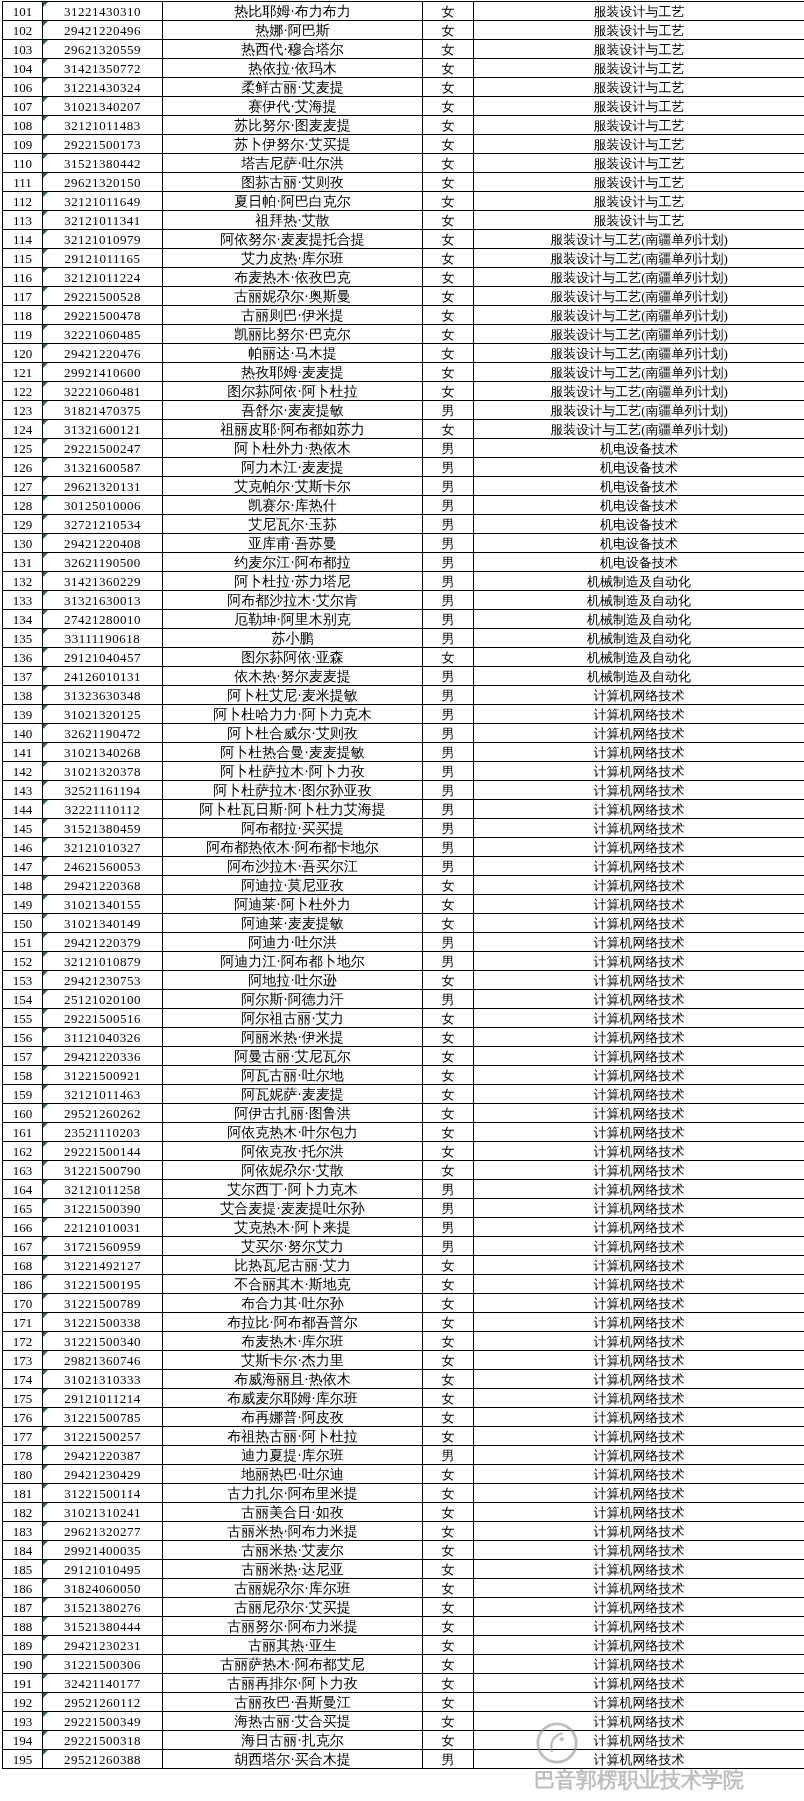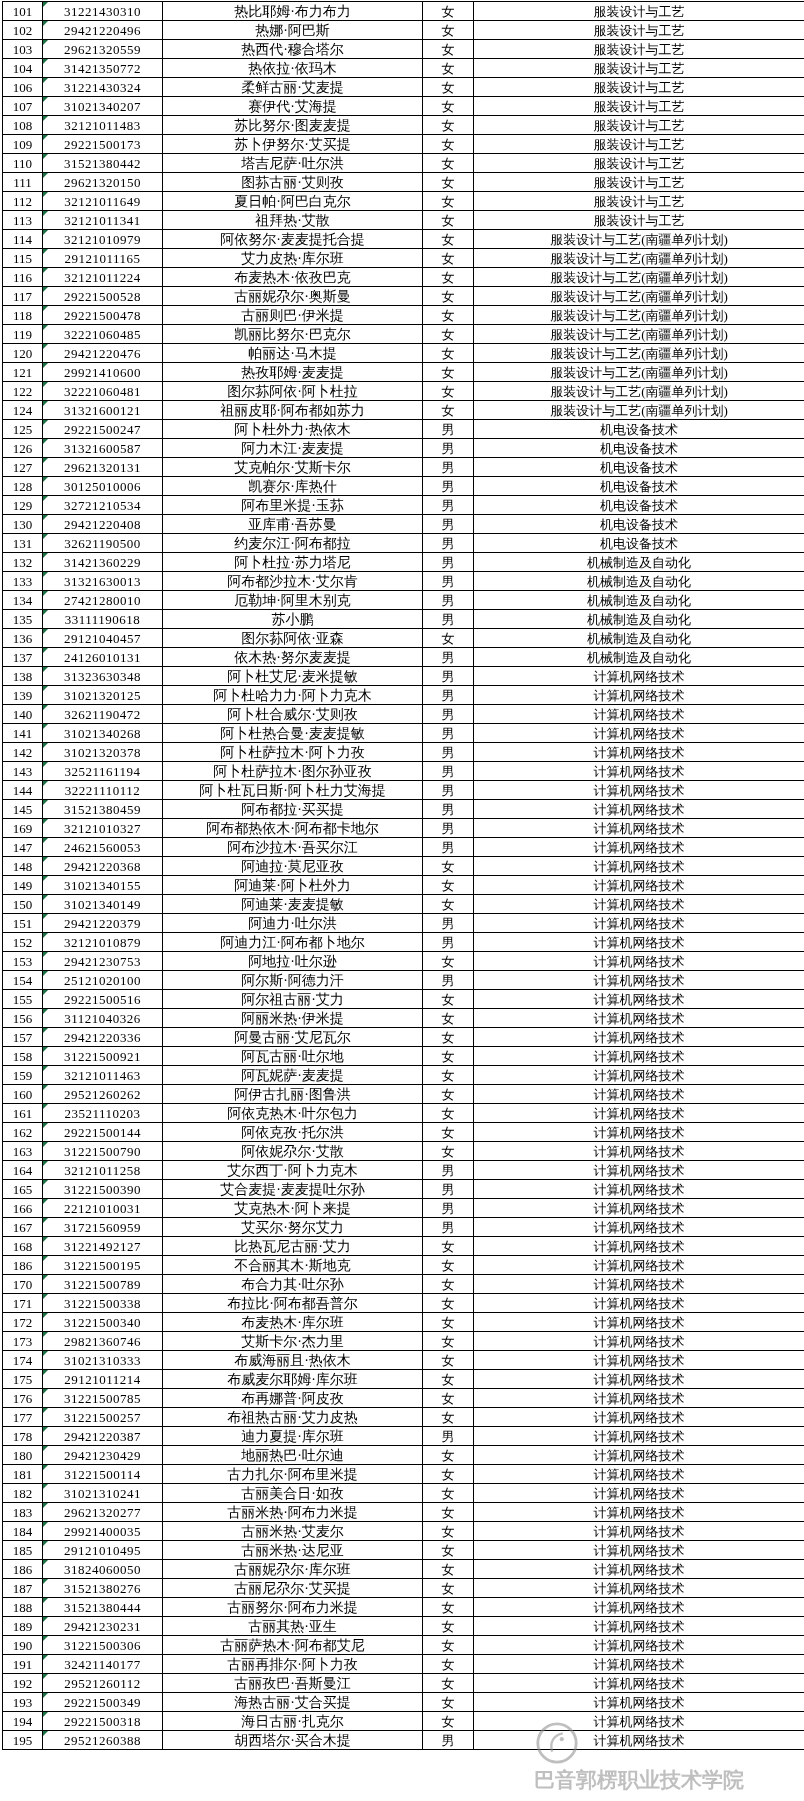--- a/index.html
+++ b/index.html
@@ -191,20 +191,27 @@
         <td class="c-major">服装设计与工艺(南疆单列计划)</td>
       </tr>
       <tr>
         <td class="c-n">122</td>
         <td class="c-id"><span class="tri"></span><span>32221060481</span></td>
         <td class="c-name">图尔荪阿依·阿卜杜拉</td>
         <td class="c-gender">女</td>
         <td class="c-major">服装设计与工艺(南疆单列计划)</td>
       </tr>
       <tr>
+        <td class="c-n">123</td>
+        <td class="c-id"><span class="tri"></span><span>31821470375</span></td>
+        <td class="c-name">吾舒尔·麦麦提敏</td>
+        <td class="c-gender">男</td>
+        <td class="c-major">服装设计与工艺(南疆单列计划)</td>
+      </tr>
+      <tr>
         <td class="c-n">124</td>
         <td class="c-id"><span class="tri"></span><span>31321600121</span></td>
         <td class="c-name">祖丽皮耶·阿布都如苏力</td>
         <td class="c-gender">女</td>
         <td class="c-major">服装设计与工艺(南疆单列计划)</td>
       </tr>
       <tr>
         <td class="c-n">125</td>
         <td class="c-id"><span class="tri"></span><span>29221500247</span></td>
         <td class="c-name">阿卜杜外力·热依木</td>
@@ -228,21 +235,21 @@
       <tr>
         <td class="c-n">128</td>
         <td class="c-id"><span class="tri"></span><span>30125010006</span></td>
         <td class="c-name">凯赛尔·库热什</td>
         <td class="c-gender">男</td>
         <td class="c-major">机电设备技术</td>
       </tr>
       <tr>
         <td class="c-n">129</td>
         <td class="c-id"><span class="tri"></span><span>32721210534</span></td>
-        <td class="c-name">阿布里米提·玉荪</td>
+        <td class="c-name">艾尼瓦尔·玉荪</td>
         <td class="c-gender">男</td>
         <td class="c-major">机电设备技术</td>
       </tr>
       <tr>
         <td class="c-n">130</td>
         <td class="c-id"><span class="tri"></span><span>29421220408</span></td>
         <td class="c-name">亚库甫·吾苏曼</td>
         <td class="c-gender">男</td>
         <td class="c-major">机电设备技术</td>
       </tr>
@@ -345,21 +352,21 @@
         <td class="c-major">计算机网络技术</td>
       </tr>
       <tr>
         <td class="c-n">145</td>
         <td class="c-id"><span class="tri"></span><span>31521380459</span></td>
         <td class="c-name">阿布都拉·买买提</td>
         <td class="c-gender">男</td>
         <td class="c-major">计算机网络技术</td>
       </tr>
       <tr>
-        <td class="c-n">169</td>
+        <td class="c-n">146</td>
         <td class="c-id"><span class="tri"></span><span>32121010327</span></td>
         <td class="c-name">阿布都热依木·阿布都卡地尔</td>
         <td class="c-gender">男</td>
         <td class="c-major">计算机网络技术</td>
       </tr>
       <tr>
         <td class="c-n">147</td>
         <td class="c-id"><span class="tri"></span><span>24621560053</span></td>
         <td class="c-name">阿布沙拉木·吾买尔江</td>
         <td class="c-gender">男</td>
@@ -564,21 +571,21 @@
       <tr>
         <td class="c-n">176</td>
         <td class="c-id"><span class="tri"></span><span>31221500785</span></td>
         <td class="c-name">布再娜普·阿皮孜</td>
         <td class="c-gender">女</td>
         <td class="c-major">计算机网络技术</td>
       </tr>
       <tr>
         <td class="c-n">177</td>
         <td class="c-id"><span class="tri"></span><span>31221500257</span></td>
-        <td class="c-name">布祖热古丽·艾力皮热</td>
+        <td class="c-name">布祖热古丽·阿卜杜拉</td>
         <td class="c-gender">女</td>
         <td class="c-major">计算机网络技术</td>
       </tr>
       <tr>
         <td class="c-n">178</td>
         <td class="c-id"><span class="tri"></span><span>29421220387</span></td>
         <td class="c-name">迪力夏提·库尔班</td>
         <td class="c-gender">男</td>
         <td class="c-major">计算机网络技术</td>
       </tr>

